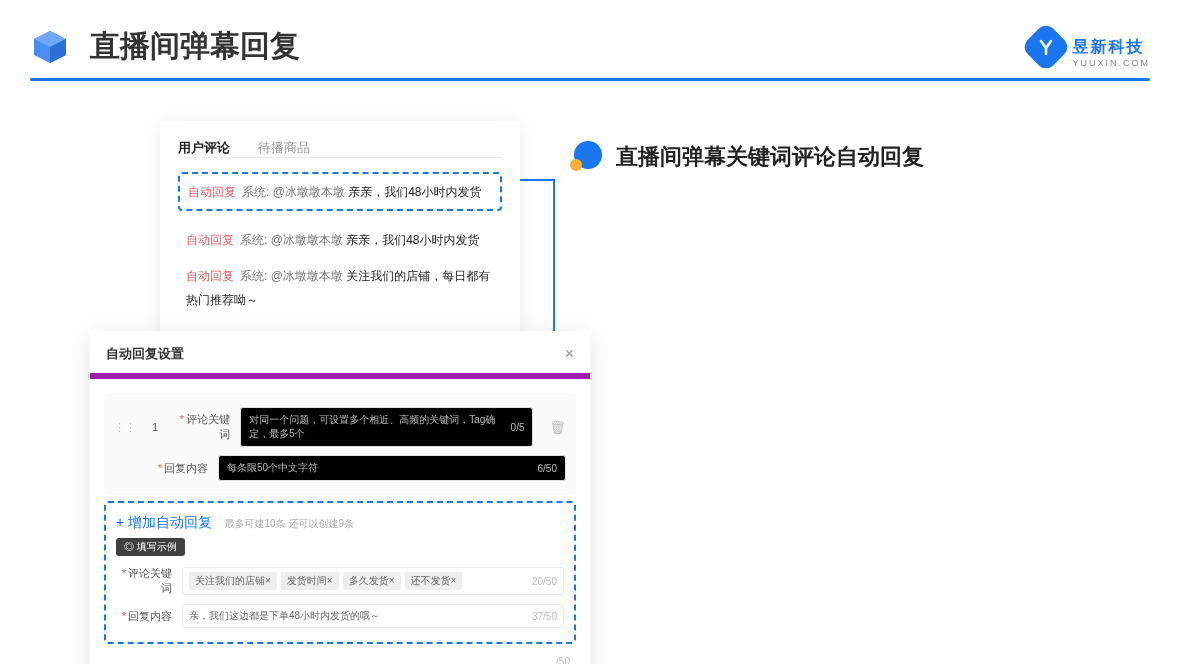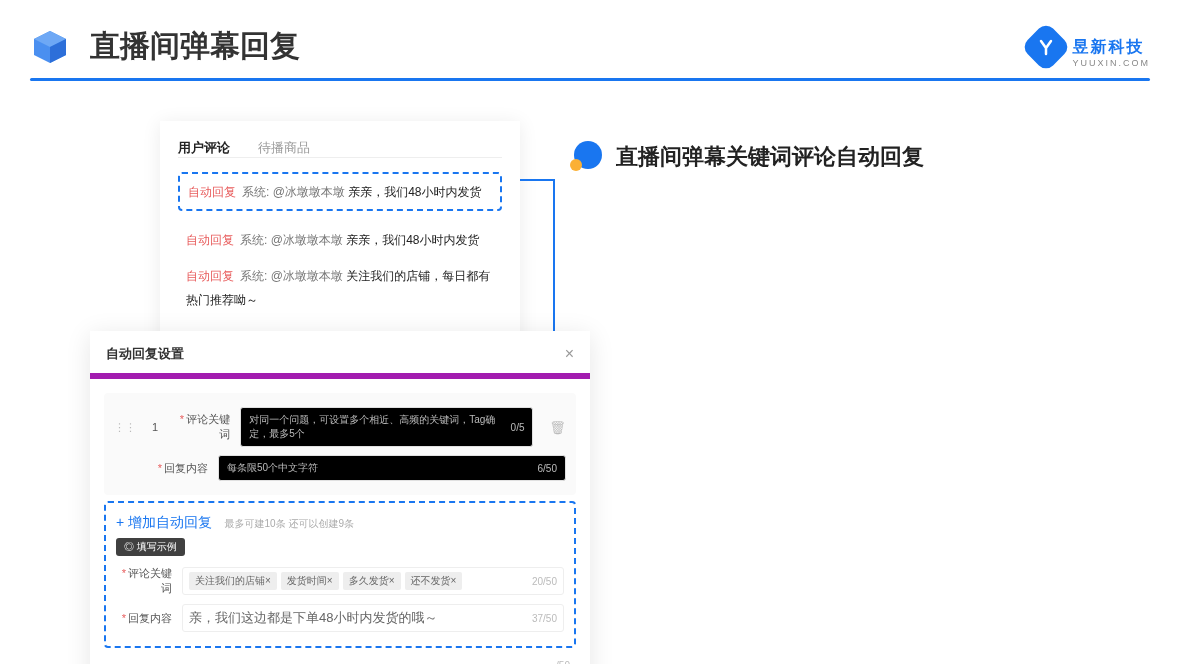--- a/index.html
+++ b/index.html
@@ -43,21 +43,21 @@
   .ph { color: #bbb; font-size: 10px; }
   .cnt { color: #bbb; font-size: 10px; margin-left: 12px; }
   .trash { color: #bbb; margin-left: 6px; font-size: 13px; }
   
   .dashed-box { border: 2px dashed #1976f0; border-radius: 4px; margin: 4px 14px 12px 14px; padding: 10px; }
   .addlink { color: #1976f0; font-size: 14px; }
   .hint { color: #aaa; font-size: 10px; margin-left: 8px; }
   .example-badge { display: inline-block; background: #404040; color: #fff; font-size: 10px; padding: 2px 8px; border-radius: 3px; margin: 6px 0; }
   .tag { display: inline-block; background: #eee; color: #666; font-size: 10px; padding: 2px 6px; margin-right: 4px; border-radius: 2px; }
   .white-in { background: #fff; border: 1px solid #eee; border-radius: 3px; padding: 4px 6px; flex: 1; display: flex; justify-content: space-between; align-items: center; }
-  .val { color: #666; font-size: 13px; }
+  .val { color: #666; font-size: 10px; }
 
   .connector { position: absolute; top: 58px; left: 490px; width: 35px; height: 360px; border-right: 2px solid #1976f0; border-top: 2px solid #1976f0; border-bottom: 2px solid #1976f0; border-left: none; }
 
   .right-title { display: flex; align-items: center; gap: 14px; margin-bottom: 30px; }
   .bubble { position: relative; width: 32px; height: 32px; }
   .bubble .big { width: 28px; height: 28px; background: #1976f0; border-radius: 50%; position: absolute; top: 0; left: 4px; }
   .bubble .small { width: 12px; height: 12px; background: #fbb034; border-radius: 50%; position: absolute; bottom: 2px; left: 0; }
   .rttxt { font-size: 22px; font-weight: 600; color: #222; }
   .bullets { list-style: none; padding-left: 70px; }
   .bullets li { position: relative; margin-bottom: 30px; color: #222; font-size: 15px; line-height: 1.7; }

